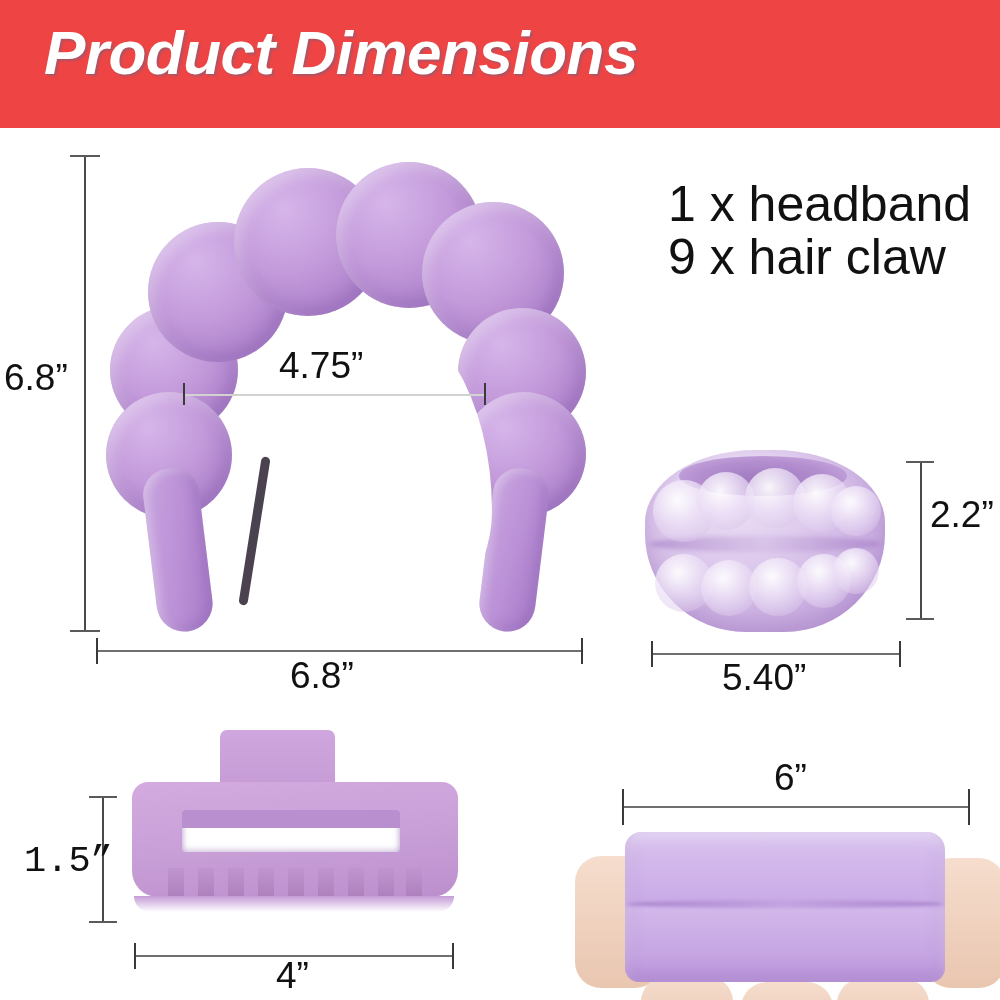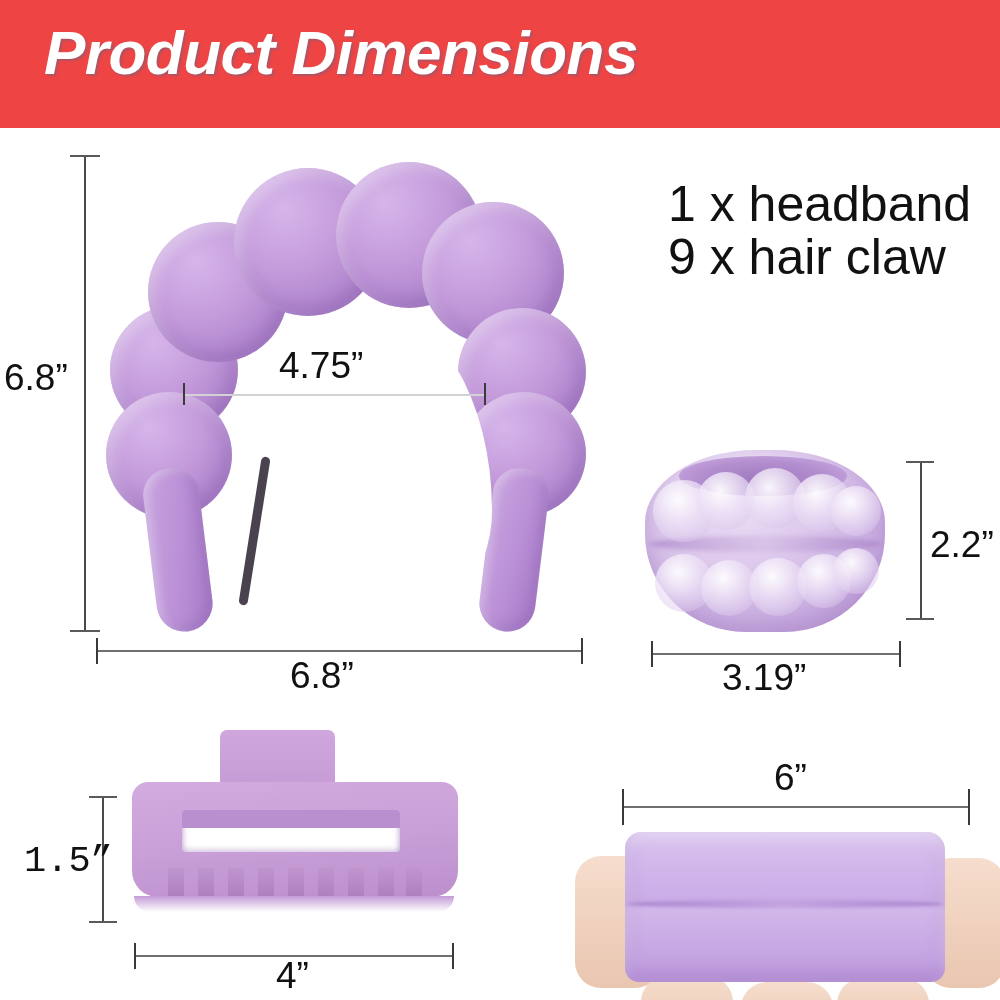--- a/index.html
+++ b/index.html
@@ -159,26 +159,26 @@
     <div class="fluff" style="left:10px; top:104px;width:58px; height:58px;"></div>
     <div class="fluff" style="left:56px; top:110px;width:56px; height:56px;"></div>
     <div class="fluff" style="left:104px;top:108px;width:58px; height:58px;"></div>
     <div class="fluff" style="left:152px;top:104px;width:54px; height:54px;"></div>
     <div class="fluff" style="left:188px;top:98px; width:46px; height:46px;"></div>
   </div>
 
   <div class="dline-v" style="left:920px;top:462px;height:157px;"></div>
   <div class="tick-h" style="left:906px;top:461px;width:28px;"></div>
   <div class="tick-h" style="left:906px;top:618px;width:28px;"></div>
-  <div class="dlabel" style="left:930px;top:524px;">2.2”</div>
+  <div class="dlabel" style="left:930px;top:494px;">2.2”</div>
 
   <div class="dline-h" style="left:651px;top:653px;width:250px;"></div>
   <div class="tick-v" style="left:651px;top:641px;height:26px;"></div>
   <div class="tick-v" style="left:899px;top:641px;height:26px;"></div>
-  <div class="dlabel" style="left:722px;top:657px;">3.19”</div>
+  <div class="dlabel" style="left:722px;top:657px;">5.40”</div>
 
   <div class="claw-wrap">
     <div class="claw-top"></div>
     <div class="claw-body"></div>
     <div class="claw-window"></div>
     <div class="claw-window-inner"></div>
     <div class="claw-teeth">
       <div class="tooth" style="left:0px;"></div>
       <div class="tooth" style="left:30px;"></div>
       <div class="tooth" style="left:60px;"></div>

